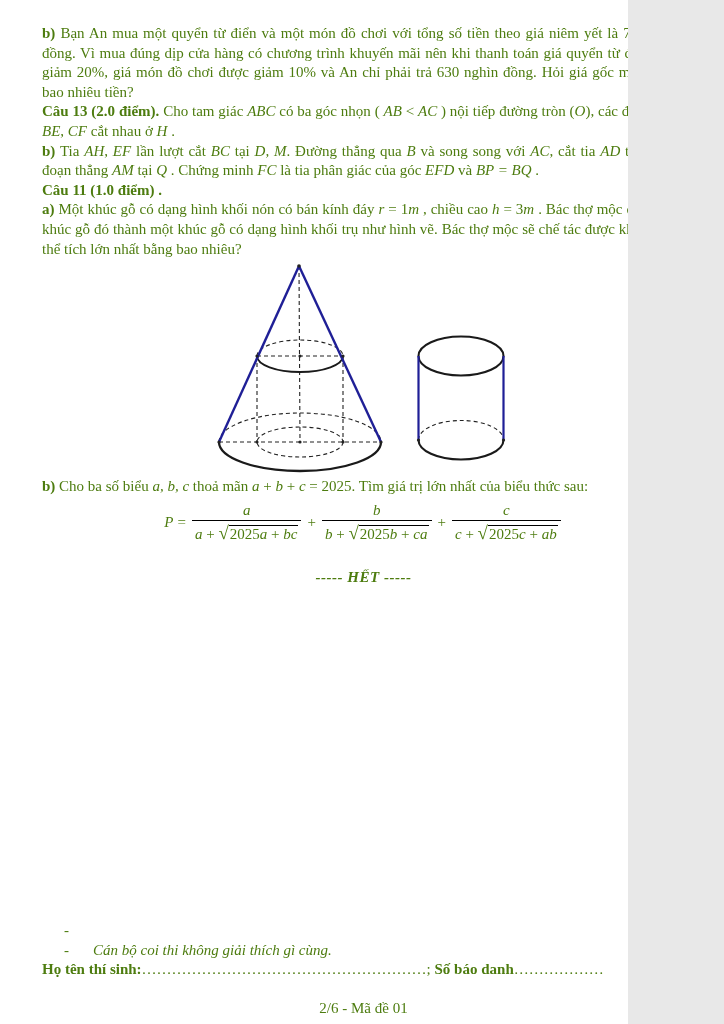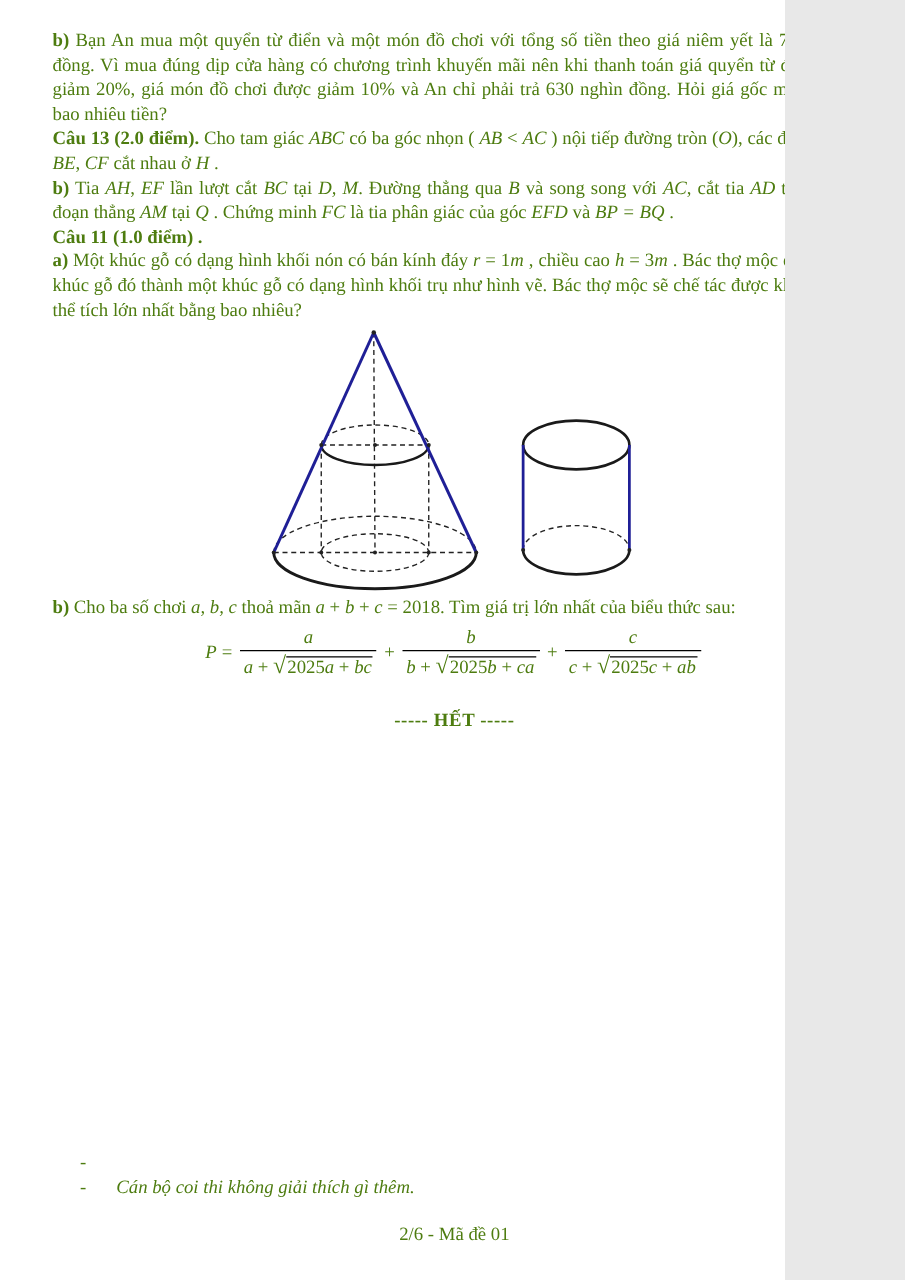--- a/index.html
+++ b/index.html
@@ -15,21 +15,21 @@
   
   .formula{margin-top:5px;text-align:center;line-height:normal;}
   .formula>span{vertical-align:middle;}
   .frac{display:inline-block;vertical-align:middle;margin:0 2px;}
   .num{display:block;text-align:center;border-bottom:1.2px solid #000;padding:0 2px 1px;}
   .den{display:block;white-space:nowrap;padding:1px 3px 0;}
   .rt{font-size:19px;font-style:normal;}
   .rad{border-top:1.2px solid #000;padding:0 1px;}
   .op{margin:0 4px;}
   .eq{margin:0 4px;}
-  .het{margin-top:24px;text-align:center;font-weight:700;letter-spacing:.5px;}
+  .het{margin-top:24px;text-align:center;font-weight:700;font-style:italic;letter-spacing:.5px;}
   
   .footer{position:absolute;left:42px;top:921px;width:643px;}
   .note{display:flex;font-style:italic;}
   .note-marker{margin-left:22px;width:29px;}
   .name-line{white-space:nowrap;overflow:hidden;}
   .page-label{text-align:center;margin-top:19px;}
 </style>
 </head>
 <body>
 
@@ -83,32 +83,35 @@
           <circle cx="215" cy="181" r="1.6"></circle>
           <circle cx="258" cy="181" r="1.6"></circle>
           <circle cx="301" cy="181" r="1.6"></circle>
           <circle cx="339" cy="181" r="1.6"></circle>
           <circle cx="376.5" cy="179" r="1.6"></circle>
           <circle cx="461.5" cy="179" r="1.6"></circle>
         </g>
       </svg>
     </div>
 
-    <p class="para"><span class="b">b)</span><span> Cho ba số  chơi </span><span class="i">a, b, c</span><span> thoả mãn </span><span class="i">a</span><span> + </span><span class="i">b</span><span> + </span><span class="i">c</span><span> = 2018. Tìm giá trị lớn nhất của biểu thức sau:</span></p>
+    <p class="para"><span class="b">b)</span><span> Cho ba số  biểu </span><span class="i">a, b, c</span><span> thoả mãn </span><span class="i">a</span><span> + </span><span class="i">b</span><span> + </span><span class="i">c</span><span> = 2025. Tìm giá trị lớn nhất của biểu thức sau:</span></p>
 
     <div class="formula">
       <span class="i">P</span><span class="eq">=</span><span class="frac"><span class="num"><span class="i">a</span></span><span class="den"><span><span class="i">a</span><span> + </span></span><span class="rt">√</span><span class="rad"><span>2025</span><span class="i">a</span><span> + </span><span class="i">bc</span></span></span></span><span class="op">+</span><span class="frac"><span class="num"><span class="i">b</span></span><span class="den"><span><span class="i">b</span><span> + </span></span><span class="rt">√</span><span class="rad"><span>2025</span><span class="i">b</span><span> + </span><span class="i">ca</span></span></span></span><span class="op">+</span><span class="frac"><span class="num"><span class="i">c</span></span><span class="den"><span><span class="i">c</span><span> + </span></span><span class="rt">√</span><span class="rad"><span>2025</span><span class="i">c</span><span> + </span><span class="i">ab</span></span></span></span>
     </div>
 
     <div class="het">----- HẾT -----</div>
   </div>
 
   <div class="footer">
     <div class="note">
       <span class="note-marker">-</span>
     </div>
     <div class="note">
       <span class="note-marker">-</span>
-      <span>Cán bộ coi thi không giải thích gì thêm.</span>
+      <span>Cán bộ coi thi không giải thích gì cùng.</span>
+    </div>
+    <div class="name-line">
+      <span class="b">Họ tên thí sinh:</span><span>…………………………………………………</span><span>; </span><span class="b">Số báo danh</span><span>………………</span>
     </div>
     <div class="page-label">2/6 - Mã đề 01</div>
   </div>
 </div>
 
 </body></html>

